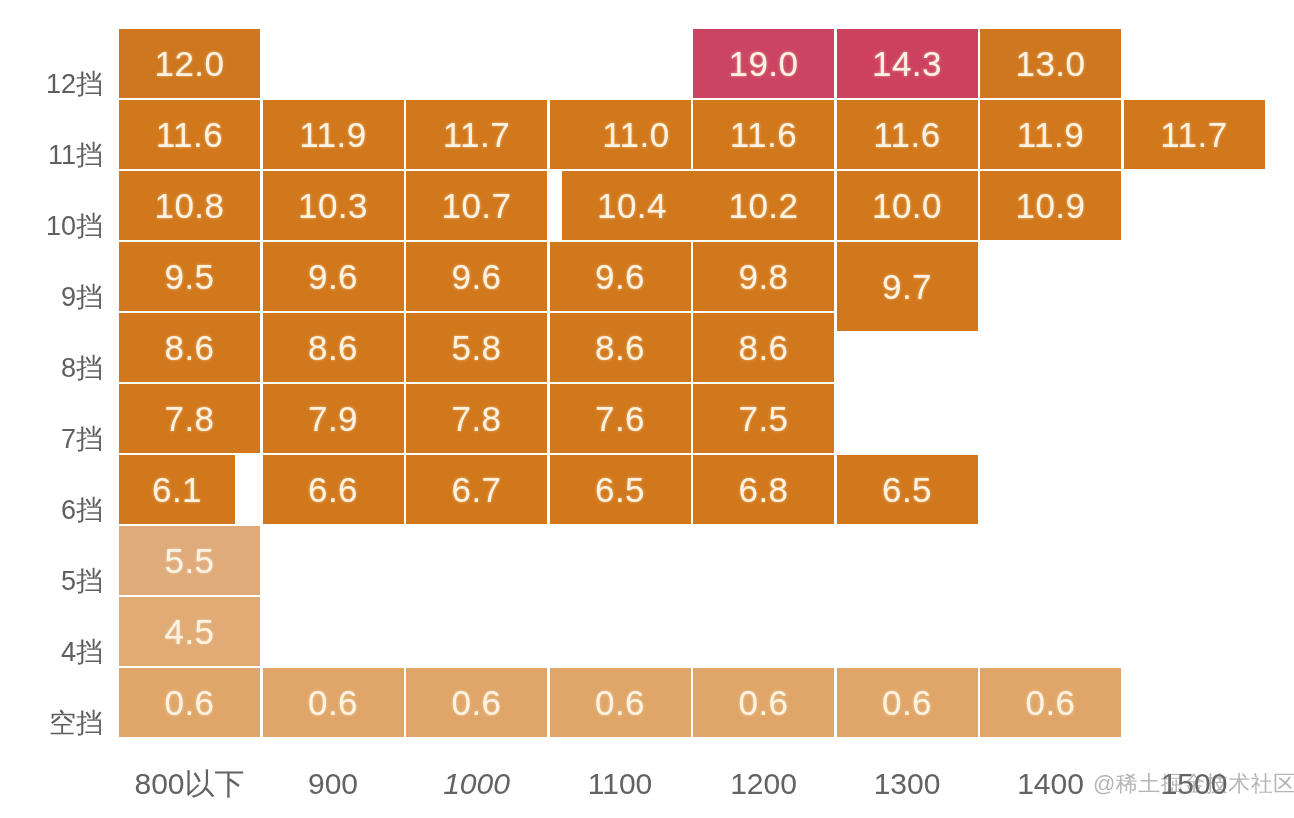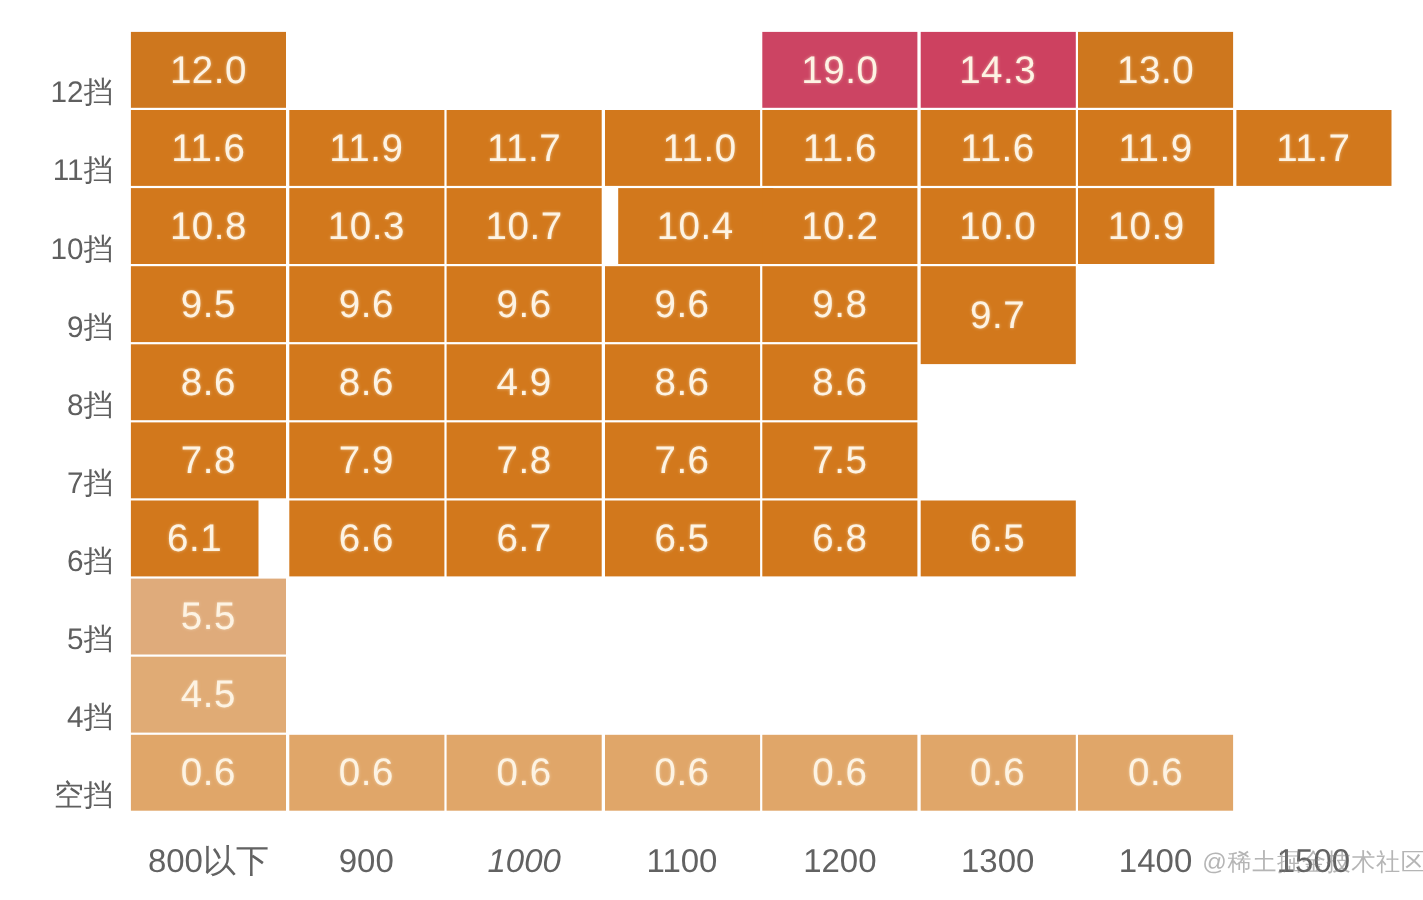--- a/index.html
+++ b/index.html
@@ -161,37 +161,37 @@
         <div class="hm-cell" style="left: 861px; width: 141px; height: 69px; background: rgb(210, 120, 28);">11.9</div>
         <div class="hm-cell" style="left: 1004.5px; width: 141px; height: 69px; background: rgb(210, 120, 28);">11.7</div>
       </div>
       <div class="hm-row" style="top: 142px;">
         <div class="hm-cell" style="left: 0px; width: 141px; height: 69px; background: rgb(210, 120, 28);">10.8</div>
         <div class="hm-cell" style="left: 143.5px; width: 141px; height: 69px; background: rgb(210, 120, 28);">10.3</div>
         <div class="hm-cell" style="left: 287px; width: 141px; height: 69px; background: rgb(210, 120, 28);">10.7</div>
         <div class="hm-cell" style="left: 430.5px; width: 141px; height: 69px; background: rgb(210, 120, 28); margin-left: 12px;">10.4</div>
         <div class="hm-cell" style="left: 574px; width: 141px; height: 69px; background: rgb(210, 120, 28);">10.2</div>
         <div class="hm-cell" style="left: 717.5px; width: 141px; height: 69px; background: rgb(210, 120, 28);">10.0</div>
-        <div class="hm-cell" style="left: 861px; width: 124px; height: 69px; background: rgb(210, 120, 28);">10.9</div>
+        <div class="hm-cell" style="left: 861px; width: 141px; height: 69px; background: rgb(210, 120, 28);">10.9</div>
         <div class="hm-cell empty" style="left: 1004.5px; width: 141px; height: 69px;"></div>
       </div>
       <div class="hm-row" style="top: 213px;">
         <div class="hm-cell" style="left: 0px; width: 141px; height: 69px; background: rgb(210, 120, 28);">9.5</div>
         <div class="hm-cell" style="left: 143.5px; width: 141px; height: 69px; background: rgb(210, 120, 28);">9.6</div>
         <div class="hm-cell" style="left: 287px; width: 141px; height: 69px; background: rgb(210, 120, 28);">9.6</div>
         <div class="hm-cell" style="left: 430.5px; width: 141px; height: 69px; background: rgb(210, 120, 28);">9.6</div>
         <div class="hm-cell" style="left: 574px; width: 141px; height: 69px; background: rgb(210, 120, 28);">9.8</div>
         <div class="hm-cell" style="left: 717.5px; width: 141px; height: 89px; background: rgb(210, 120, 28);">9.7</div>
         <div class="hm-cell empty" style="left: 861px; width: 141px; height: 69px;"></div>
         <div class="hm-cell empty" style="left: 1004.5px; width: 141px; height: 69px;"></div>
       </div>
       <div class="hm-row" style="top: 284px;">
         <div class="hm-cell" style="left: 0px; width: 141px; height: 69px; background: rgb(210, 120, 28);">8.6</div>
         <div class="hm-cell" style="left: 143.5px; width: 141px; height: 69px; background: rgb(210, 120, 28);">8.6</div>
-        <div class="hm-cell" style="left: 287px; width: 141px; height: 69px; background: rgb(210, 120, 28);">4.9</div>
+        <div class="hm-cell" style="left: 287px; width: 141px; height: 69px; background: rgb(210, 120, 28);">5.8</div>
         <div class="hm-cell" style="left: 430.5px; width: 141px; height: 69px; background: rgb(210, 120, 28);">8.6</div>
         <div class="hm-cell" style="left: 574px; width: 141px; height: 69px; background: rgb(210, 120, 28);">8.6</div>
         <div class="hm-cell empty" style="left: 717.5px; width: 141px; height: 69px;"></div>
         <div class="hm-cell empty" style="left: 861px; width: 141px; height: 69px;"></div>
         <div class="hm-cell empty" style="left: 1004.5px; width: 141px; height: 69px;"></div>
       </div>
       <div class="hm-row" style="top: 355px;">
         <div class="hm-cell" style="left: 0px; width: 141px; height: 69px; background: rgb(210, 120, 28);">7.8</div>
         <div class="hm-cell" style="left: 143.5px; width: 141px; height: 69px; background: rgb(210, 120, 28);">7.9</div>
         <div class="hm-cell" style="left: 287px; width: 141px; height: 69px; background: rgb(210, 120, 28);">7.8</div>

